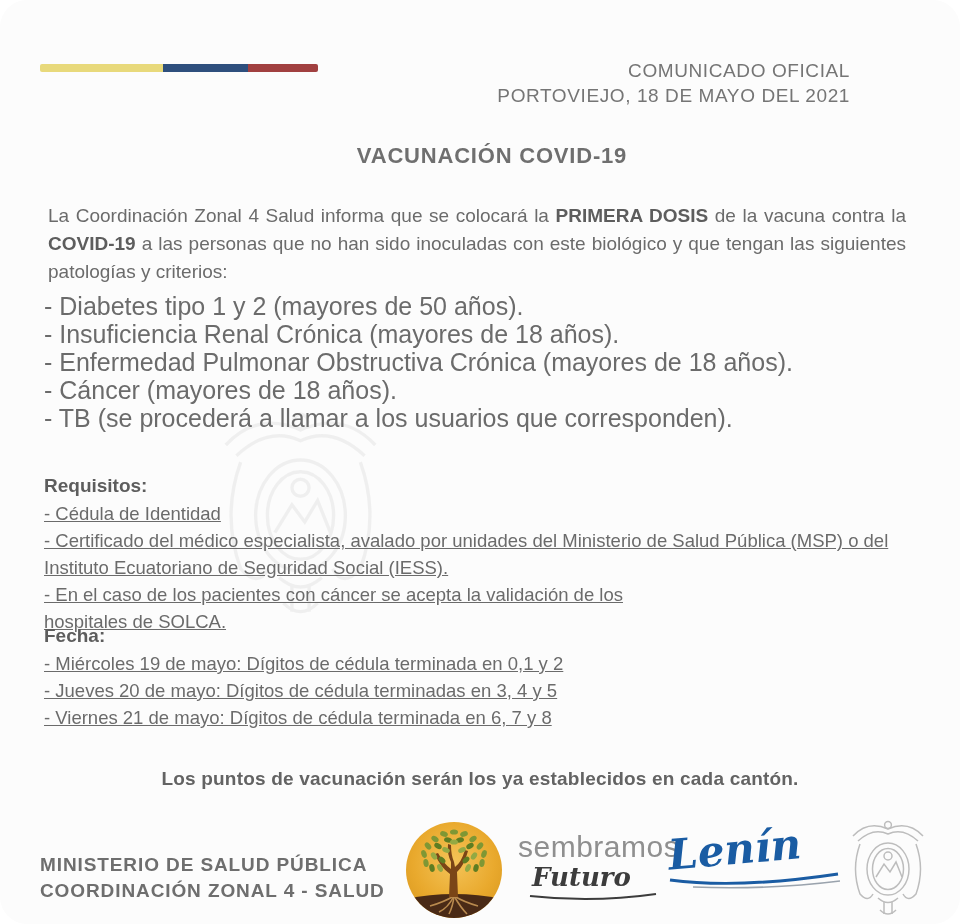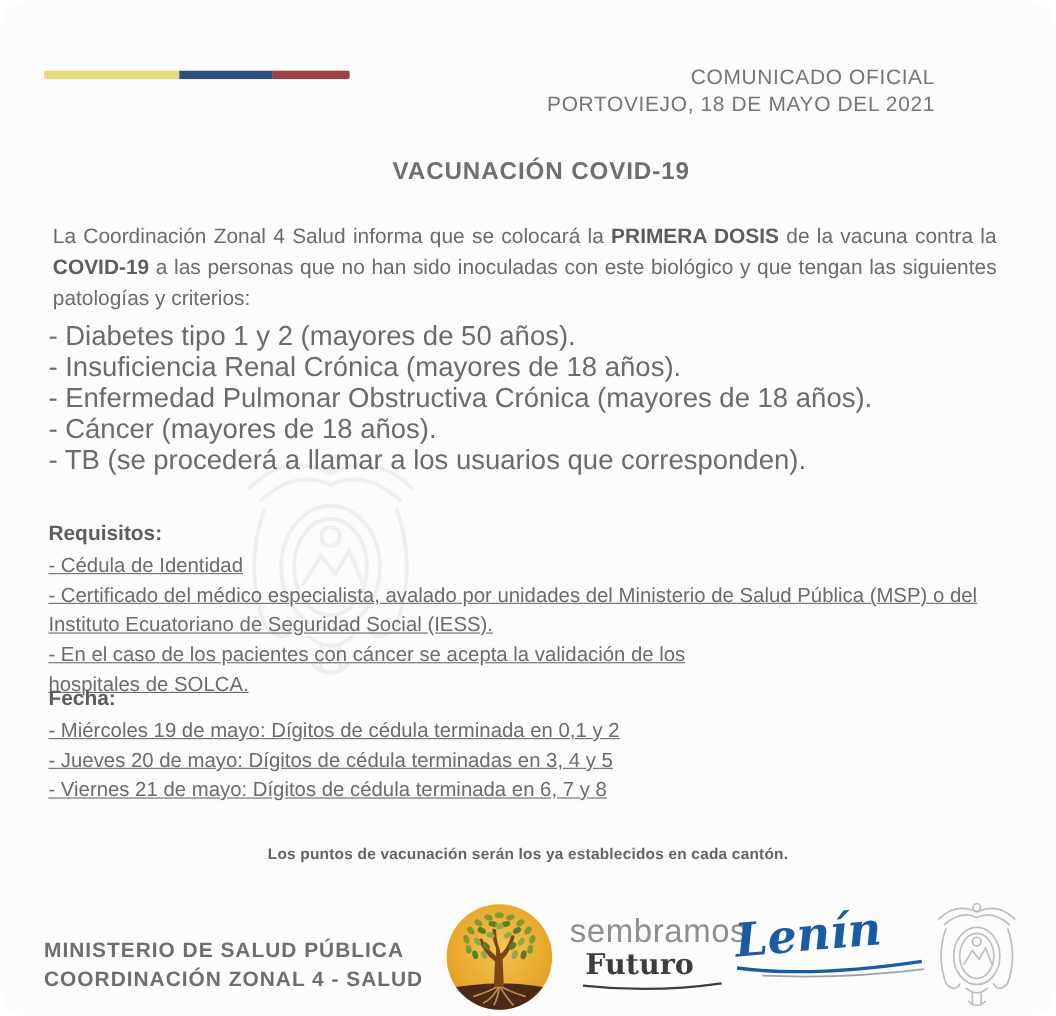--- a/index.html
+++ b/index.html
@@ -25,30 +25,30 @@
   .intro b { color:#5d5d5d; }
   .plainlist { position:absolute; left:44px; margin:0; padding:0; list-style:none;
                font-size:25px; line-height:28px; }
   .pathologies { top:292px; width:862px; }
   .section { position:absolute; left:44px; font-size:18.5px; line-height:27px; }
   .requisitos { top:472px; width:862px; }
   .fecha { top:622px; width:862px; }
   .section h2 { margin:0 0 1px 0; font-size:19px; font-weight:bold; color:#5d5d5d; }
   .section div { margin:0;text-decoration:underline; }
   .closing { position:absolute; left:0; top:768px; width:100%; text-align:center; margin:0;
-             font-size:14px; font-weight:bold; color:#636363; letter-spacing:0.2px; }
+             font-size:19px; font-weight:bold; color:#636363; letter-spacing:0.2px; }
   
   .watermark { position:absolute; left:128px; top:398px; width:345px; height:235px; opacity:0.07; pointer-events:none; }
   
   .ministry { position:absolute; left:40px; top:852px; font-size:19px; font-weight:bold;
               letter-spacing:0.9px; color:#6e6e6e; line-height:26px; }
   .treelogo { position:absolute; left:404px; top:820px; width:100px; height:100px; }
   .sembramos-wrap { position:absolute; left:518px; top:832px; width:150px; }
   .sembramos-word { font-size:30px; color:#8f8f8f; letter-spacing:0.5px; line-height:30px; }
-  .futuro-word { font-family:"DejaVu Serif", serif; font-weight:bold;
+  .futuro-word { font-family:"DejaVu Serif", serif; font-style:italic; font-weight:bold;
                  font-size:26px; color:#3c3c3c; margin-left:14px; line-height:30px; }
   .futuro-swoosh { display:block; margin-left:10px; }
   .lenin-wrap { position:absolute; left:668px; top:828px; width:180px; }
   .lenin-name { font-family:"DejaVu Serif", serif; font-style:italic; font-weight:bold;
                 font-size:42px; color:#1a5ca3; display:inline-block; transform:rotate(-5deg); line-height:44px; }
   .arms { position:absolute; left:836px; top:814px; width:104px; height:110px; }
 </style>
 </head>
 <body>
 

